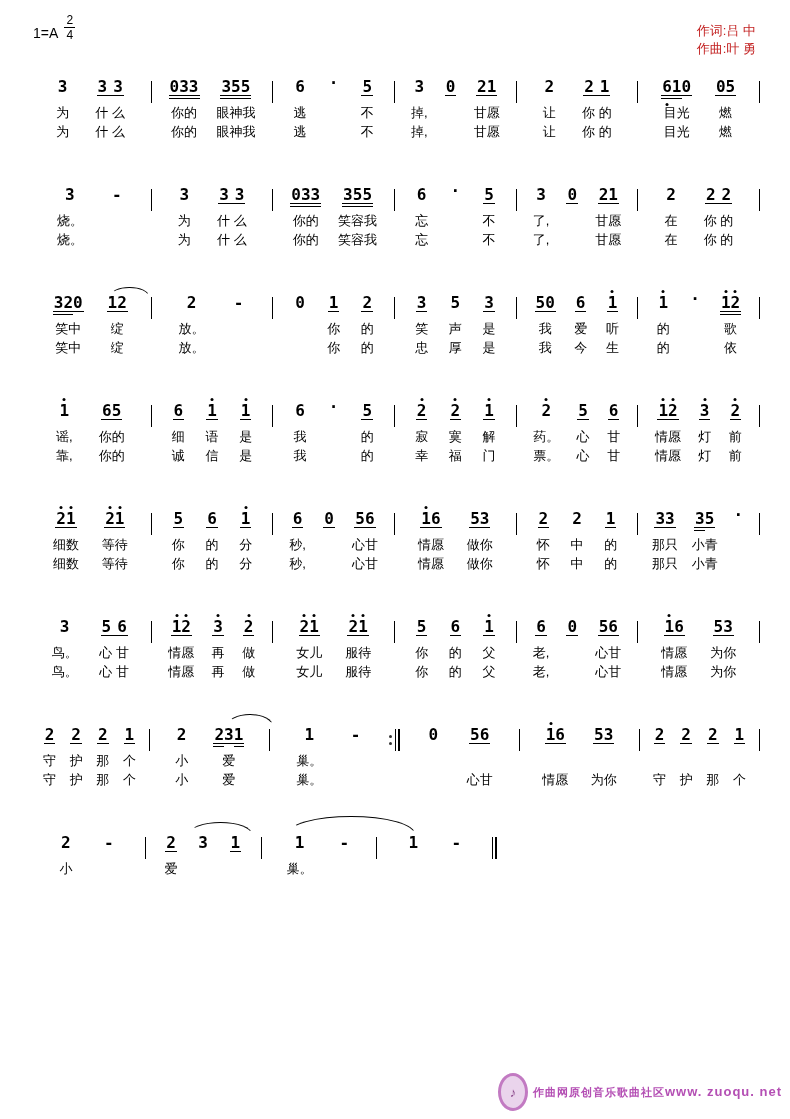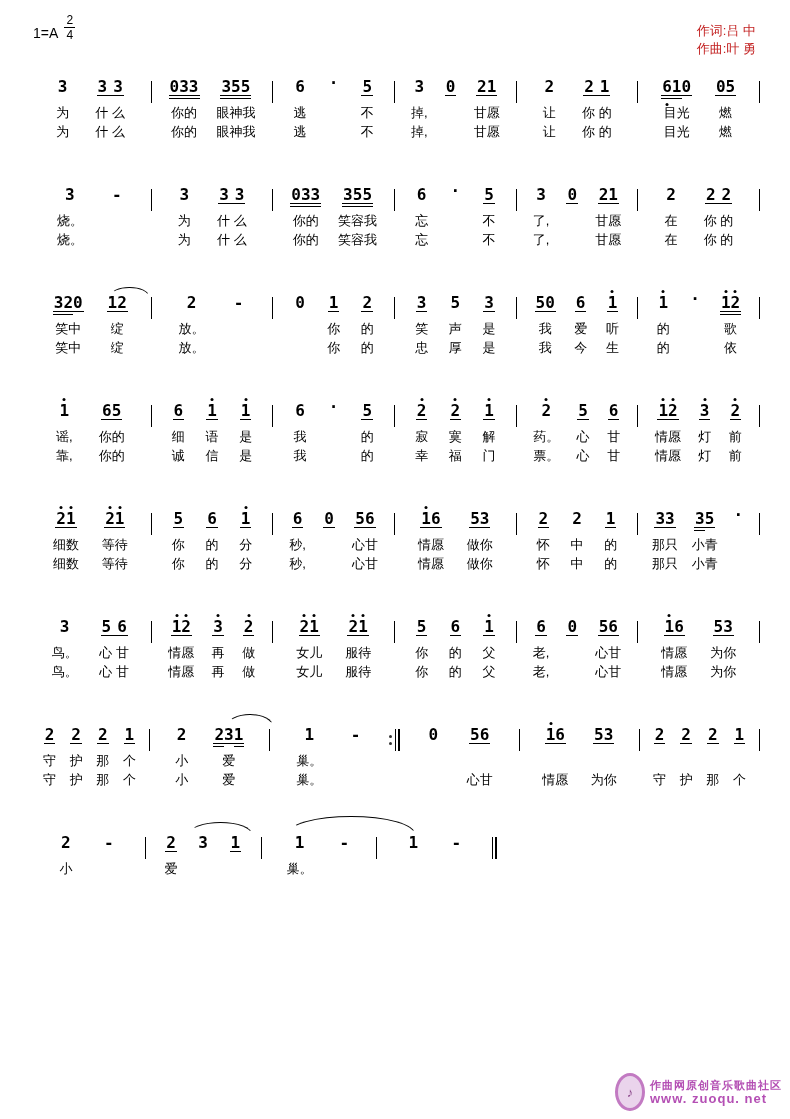--- a/index.html
+++ b/index.html
@@ -35,21 +35,21 @@
   .bl-thick{width:2px;height:22px;background:#000;margin-left:2px;}
   .finalbar{display:flex;align-items:center;height:22px;margin-top:9px;}
   .arc{position:absolute;border:1px solid transparent;border-top:1px solid #000;
        border-radius:50% 50% 0 0 / 100% 100% 0 0;}
   .arc-s{height:7px;top:-1px;}
   .arc-m{height:10px;top:-6px;}
   .arc-l{height:16px;top:-12px;}
   .watermark{position:absolute;right:8px;bottom:8px;display:flex;align-items:center;gap:5px;}
   .wm-logo{width:24px;height:32px;border:3px solid #c27ac2;border-radius:50%;background:#ead4ec;
            display:flex;align-items:center;justify-content:center;color:#8d4a8d;font-size:13px;}
-  .wm-text{display:flex;flex-direction:column;line-height:14px;}
+  .wm-text{display:flex;flex-direction:row;line-height:14px;}
   .wm-cn{font-size:11px;font-weight:700;color:#b44fb4;letter-spacing:1px;}
   .wm-url{font-size:13px;font-weight:700;color:#b44fb4;letter-spacing:1px;}
 </style>
 </head>
 <body>
 
 <div class="page">
 
   <div class="meta">
     <div class="keysig">

